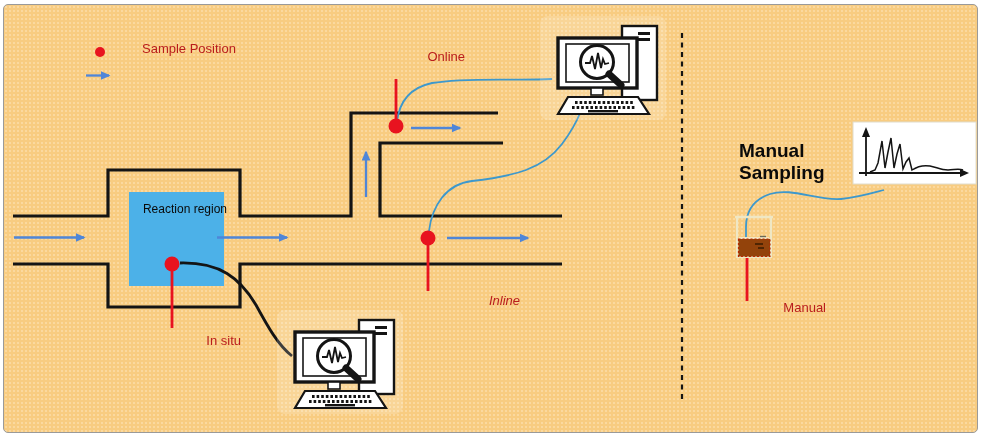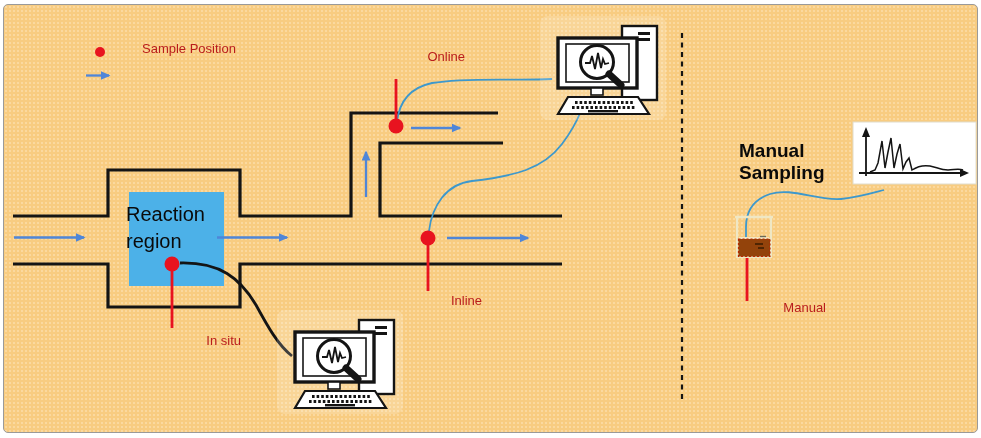--- a/index.html
+++ b/index.html
@@ -5,22 +5,22 @@
   html,body{margin:0;padding:0;background:#ffffff;font-family:"Liberation Sans",sans-serif;}
   .stage{position:relative;width:981px;height:438px;background:#ffffff;overflow:hidden;}
   .canvas{position:absolute;left:3px;top:4px;right:3px;bottom:5px;
           border:1px solid #9a9a9a;border-radius:5px;
           background-color:#f8cc81;
           background-image:radial-gradient(#fbd99f 1px, rgba(0,0,0,0) 1.15px);
           background-size:4px 4px;}
   svg.layer{position:absolute;left:0;top:0;width:981px;height:438px;}
   .lbl{position:absolute;color:#b91c1c;font-size:13px;line-height:1.15;white-space:nowrap;margin-left:24px;}
   .lbl.center{text-align:right;}
-  .reaction-lbl{position:absolute;left:126px;top:201px;width:101px;text-align:left;
-                font-size:20px;line-height:1.35;color:#0a0a0a;white-space:normal;}
+  .reaction-lbl{position:absolute;left:126px;top:201px;width:101px;text-align:right;
+                font-size:12px;line-height:1.35;color:#0a0a0a;white-space:normal;}
   .manual-lbl{position:absolute;left:739px;top:140px;width:106px;font-size:19px;
               line-height:1.18;color:#0a0a0a;white-space:normal;font-weight:bold;}
 </style>
 </head>
 <body>
 
 <div class="stage">
   <div class="canvas"></div>
 
   <svg class="layer" viewBox="0 0 981 438">
@@ -108,18 +108,18 @@
       <path d="M960,169 L969,173 L960,177 Z" fill="#141414"></path>
       <path d="M870,172 L875,170 L878,163 L882,141 L885,168 L888,152 L891,138 L894,168 L897,154 L900,144 L903,169 L906,162 L909,158 L912,170 C918,166 924,165 930,166 C936,167 941,170 948,170 C954,170 958,168 963,170" fill="none" stroke="#141414" stroke-width="1.5"></path>
     </g>
   </svg>
 
   <div class="lbl" style="left:118px;top:42px;">Sample Position</div>
 
   <div class="reaction-lbl wrap">Reaction region</div>
 
   <div class="lbl center" style="left:369px;top:50px;width:72px;">Online</div>
-  <div class="lbl center" style="left:386px;top:294px;width:72px;">Inline</div>
+  <div class="lbl center" style="left:424px;top:294px;width:72px;font-style:italic;">Inline</div>
   <div class="lbl center" style="left:145px;top:334px;width:72px;">In situ</div>
   <div class="lbl center" style="left:730px;top:301px;width:72px;">Manual</div>
 
   <div class="manual-lbl">Manual Sampling</div>
 </div>
 
 </body></html>

